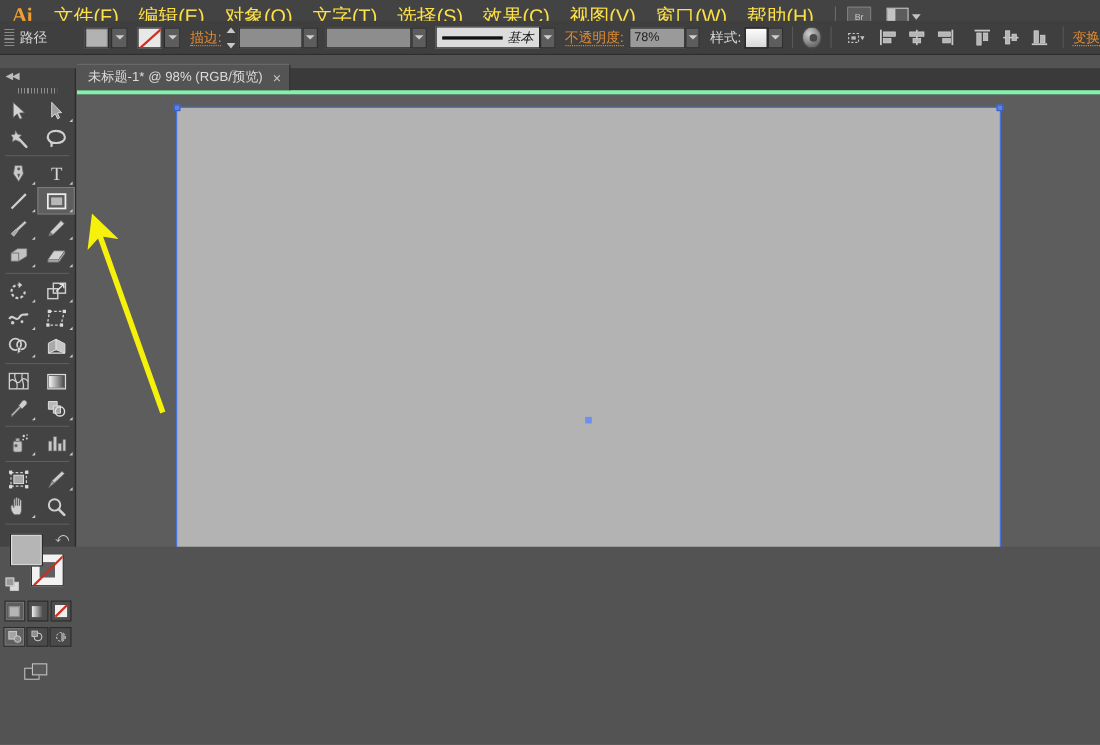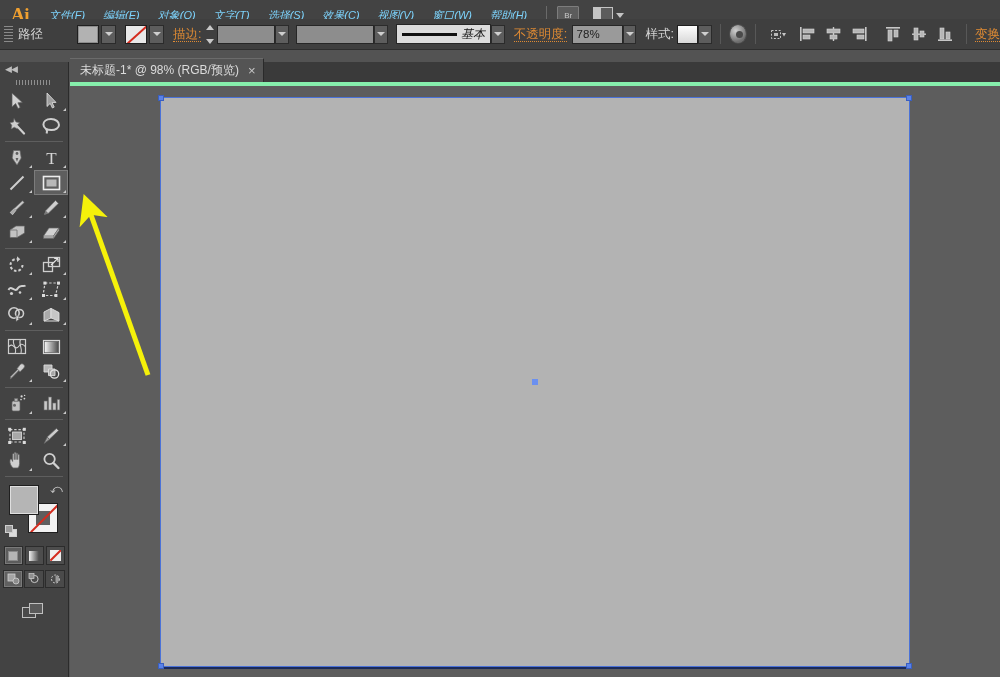--- a/index.html
+++ b/index.html
@@ -3,39 +3,39 @@
 <meta charset="utf-8">
 <style>
   * { box-sizing: border-box; margin: 0; padding: 0; }
   html, body {
     width: 1000px; height: 677px;
     background: #535353;
     font-family: "Liberation Sans", "DejaVu Sans", sans-serif;
     overflow: hidden;
     -webkit-font-smoothing: antialiased;
   }
-  #app { position: relative; width: 1000px; height: 677px; }
+  #app { position: relative; width: 1000px; height: 497px; }
 
   
   .menubar {
     position: absolute; top: 0; left: 0; width: 1000px; height: 30px;
     background: #434343;
     display: flex; align-items: center;
   }
   .ai-logo {
     width: 40px; height: 30px;
     display: flex; align-items: center; justify-content: center;
     color: #f0a030; font-size: 19px; font-weight: bold;
     font-family: "Liberation Serif", "DejaVu Serif", serif;
     letter-spacing: -0.5px;
   }
   .menu-item {
     height: 30px; padding: 0 9px;
     display: flex; align-items: center;
-    color: #7dd3fc; font-size: 11px; white-space: nowrap; font-style: italic;
+    color: #fde047; font-size: 18px; white-space: nowrap;
   }
   .menu-sep {
     width: 1px; height: 18px; background: #6a6a6a; margin: 0 10px;
   }
   .br-btn {
     width: 22px; height: 18px; border: 1px solid #7d7d7d;
     background: #5c5c5c; display: flex; align-items: center; justify-content: center;
     color: #c8c8c8; font-size: 8px; border-radius: 1px;
   }
   .arrange-btn {

